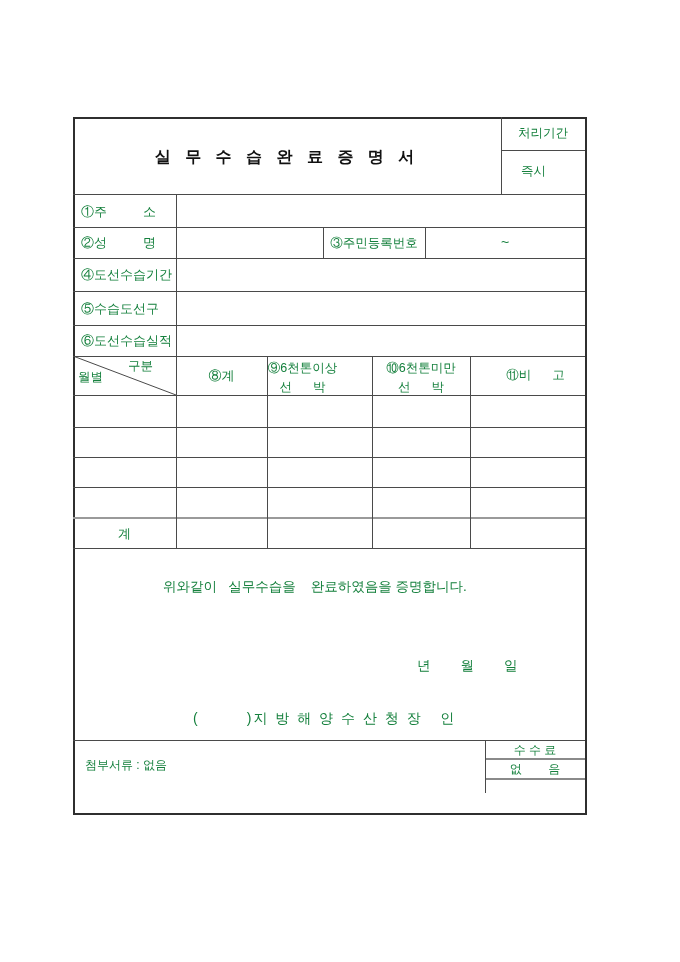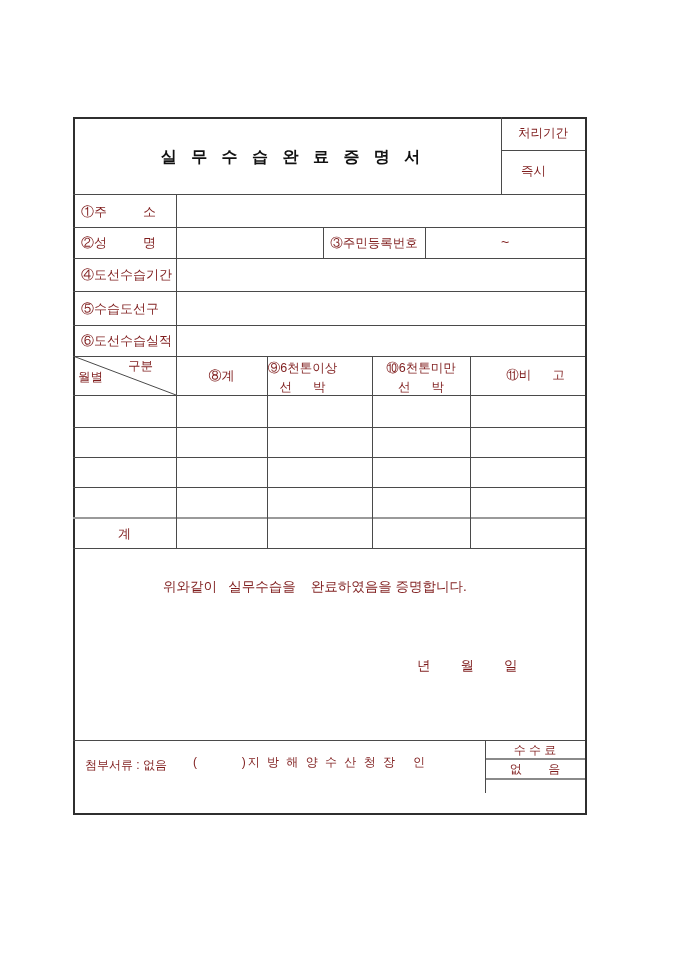--- a/index.html
+++ b/index.html
@@ -3,21 +3,21 @@
 <meta charset="utf-8">
 <style>
   html,body{margin:0;padding:0;}
   body{background:#ffffff;font-family:"Liberation Sans",sans-serif;}
   #page{position:relative;width:680px;height:962px;background:#ffffff;overflow:hidden;}
   .outer{position:absolute;left:73px;top:117px;width:510px;height:694px;border:2px solid #2f2f2f;}
   .hl{position:absolute;height:1px;background:#4a4a4a;}
   .hl.gray{height:2px;background:#9a9a9a;}
   .hl.mid{height:2px;background:#8a8a8a;}
   .vl{position:absolute;width:1px;background:#4a4a4a;}
-  .txt{position:absolute;white-space:pre;color:#7f1d1d;font-size:13px;line-height:1.2;}
+  .txt{position:absolute;white-space:pre;color:#15803d;font-size:13px;line-height:1.2;}
   .center{text-align:center;}
   .title{font-size:16px;font-weight:bold;letter-spacing:5px;color:#111;}
   .small{font-size:12.5px;}
   .tiny{font-size:12px;}
   .two-line{line-height:19px;}
   svg.diag{position:absolute;left:73px;top:356px;}
 </style>
 </head>
 <body>
 
@@ -49,21 +49,21 @@
   <div class="vl" style="left:425px;top:227px;height:31px;"></div>
   <div class="vl" style="left:267px;top:356px;height:192px;"></div>
   <div class="vl" style="left:372px;top:356px;height:192px;"></div>
   <div class="vl" style="left:470px;top:356px;height:192px;"></div>
   <div class="vl" style="left:485px;top:740px;height:53px;"></div>
 
   <svg class="diag" width="103" height="39">
     <line x1="0" y1="0" x2="103" y2="39" stroke="#4a4a4a" stroke-width="1"></line>
   </svg>
 
-  <div class="txt title center" style="left:73px;top:147px;width:428px;padding-left:6px;">실 무 수 습 완 료 증 명 서</div>
+  <div class="txt title center" style="left:73px;top:147px;width:428px;">실 무 수 습 완 료 증 명 서</div>
   <div class="txt small center" style="left:501px;top:126px;width:84px;">처리기간</div>
   <div class="txt small center" style="left:501px;top:164px;width:65px;">즉시</div>
 
   <div class="txt" style="left:81px;top:204px;">①주          소</div>
   <div class="txt" style="left:177px;top:194px;width:408px;height:33px;"></div>
   <div class="txt" style="left:81px;top:235px;">②성          명</div>
   <div class="txt" style="left:177px;top:227px;width:146px;height:31px;"></div>
   <div class="txt small center" style="left:324px;top:236px;width:100px;">③주민등록번호</div>
   <div class="txt center" style="left:425px;top:234px;width:160px;font-size:14px;">~</div>
   <div class="txt" style="left:81px;top:267px;text-align:center;">④도선수습기간</div>
@@ -82,19 +82,19 @@
 
   <div style="position:absolute;left:73px;top:395px;width:512px;height:32px;"></div>
   <div style="position:absolute;left:73px;top:427px;width:512px;height:30px;"></div>
   <div style="position:absolute;left:73px;top:457px;width:512px;height:30px;"></div>
   <div style="position:absolute;left:73px;top:487px;width:512px;height:30px;"></div>
 
   <div class="txt center" style="left:73px;top:526px;width:103px;">계</div>
 
   <div class="txt" style="left:163px;top:579px;font-size:13.5px;">위와같이   실무수습을    완료하였음을 증명합니다.</div>
   <div class="txt" style="left:417px;top:658px;font-size:13.5px;">년        월        일</div>
-  <div class="txt" style="left:193px;top:710px;font-size:12px;letter-spacing:2px;margin-top:45px;">(        )지 방 해 양 수 산 청 장   인</div>
+  <div class="txt" style="left:193px;top:710px;font-size:14px;letter-spacing:2px;">(        )지 방 해 양 수 산 청 장   인</div>
 
   <div class="txt tiny" style="left:85px;top:758px;">첨부서류 : 없음</div>
   <div class="txt tiny center" style="left:485px;top:743px;width:100px;">수 수 료</div>
   <div class="txt tiny center" style="left:485px;top:762px;width:100px;">없        음</div>
 
 </div>
 
 </body></html>

